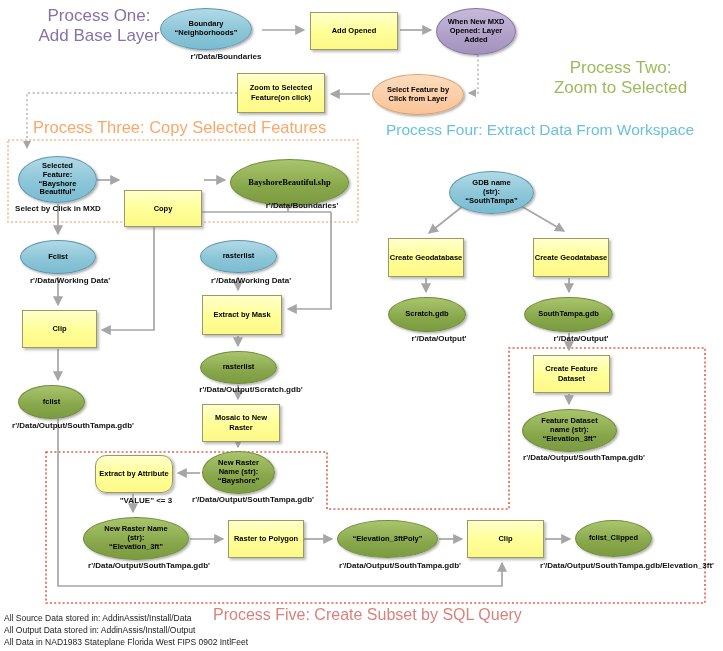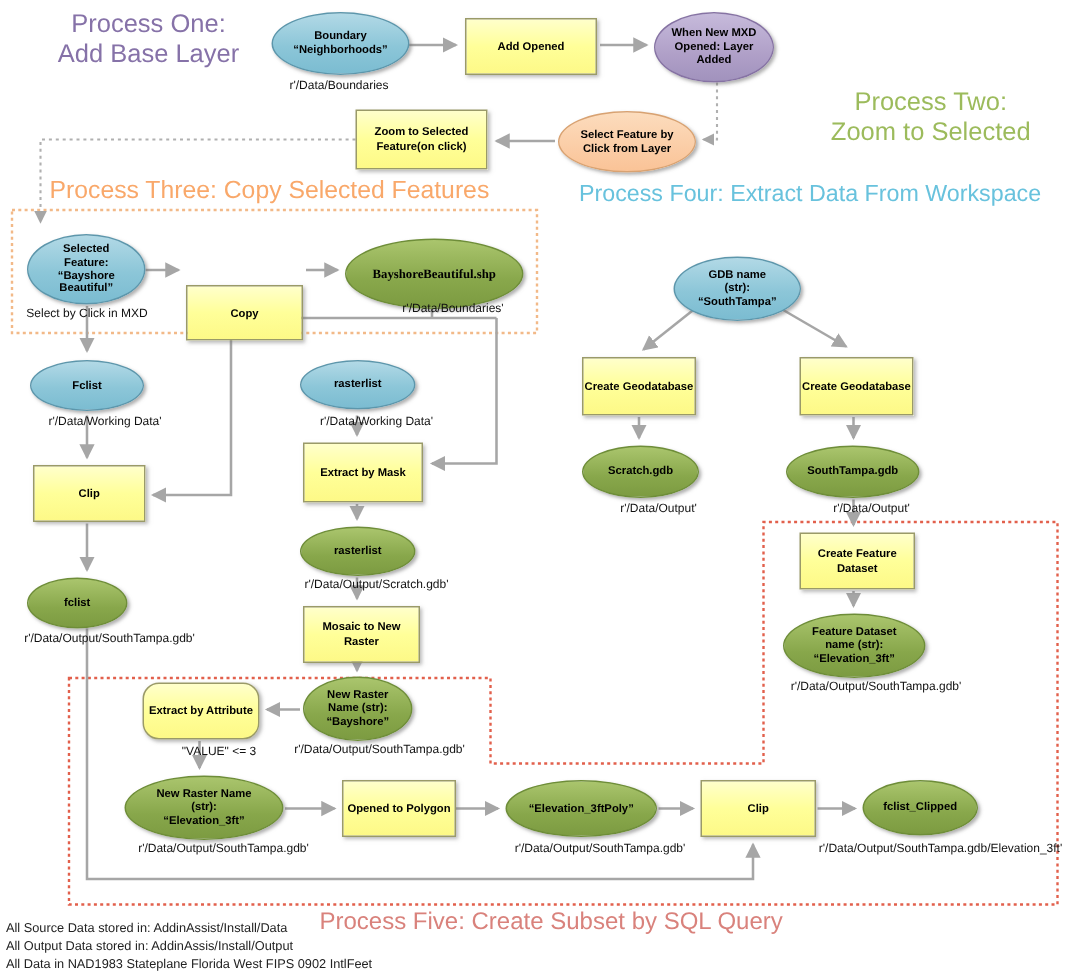--- a/index.html
+++ b/index.html
@@ -17,21 +17,21 @@
         border:1.5px solid #8673a3;}
   .peach{background:linear-gradient(180deg,#fcdcbd 0%,#fac397 100%);
         border:1.5px solid #d8a272;}
   .green{background:linear-gradient(180deg,#aac56d 0%,#88a74b 60%,#7c9b41 100%);
         border:1.5px solid #6e8d39;}
   .box{background:linear-gradient(180deg,#ffffcb 0%,#ffff99 50%,#fdf987 100%);
        border:1px solid #9a9a68;font-size:7.5px;line-height:1.3;
        box-shadow:1.5px 1.5px 2.5px rgba(120,120,120,.5);}
   .lg{font-size:8.5px;}
   .cap{position:absolute;transform:translateX(-50%);font-size:8px;color:#111;
-       white-space:nowrap;z-index:3;font-weight:normal;padding-left:24px;}
+       white-space:nowrap;z-index:3;font-weight:bold;padding-left:24px;}
   .hdr{position:absolute;z-index:2;white-space:pre-line;line-height:1.18;}
   .ctr{text-align:center;}
   .nw{white-space:nowrap;}
   .fn{position:absolute;font-size:8.5px;color:#222;white-space:nowrap;z-index:2;}
 </style>
 </head>
 <body>
 
 <div class="stage">
 
@@ -84,21 +84,21 @@
   </svg>
 
   <div class="hdr ctr" style="left:18px;top:6px;width:162px;font-size:17px;color:#8672A8;">Process One:
 Add Base Layer</div>
   <div class="hdr ctr" style="left:543px;top:58px;width:155px;font-size:17px;color:#9CBB5C;">Process Two:
 Zoom to Selected</div>
   <div class="hdr nw" style="left:33px;top:118px;font-size:16.5px;color:#F9A86A;">Process Three: Copy Selected Features</div>
   <div class="hdr nw" style="left:386px;top:121px;font-size:15.5px;color:#68C2DD;">Process Four: Extract Data From Workspace</div>
   <div class="hdr nw" style="left:213px;top:606px;font-size:16px;color:#D9827C;">Process Five: Create Subset by SQL Query</div>
 
-  <div class="node ell blue" style="left:181px;top:8px;width:92px;height:42px;">Boundary
+  <div class="node ell blue" style="left:160px;top:8px;width:92px;height:42px;">Boundary
 “Neighborhoods”</div>
   <div class="cap" style="left:214px;top:52px;">r'/Data/Boundaries</div>
   <div class="node box" style="left:310px;top:12px;width:88px;height:38px;">Add Opened</div>
   <div class="node ell purple" style="left:436px;top:8px;width:80px;height:47px;">When New  MXD
 Opened: Layer
 Added</div>
   <div class="node box" style="left:237px;top:73px;width:88px;height:40px;">Zoom to Selected
 Feature(on click)</div>
   <div class="node ell peach" style="left:372px;top:74px;width:92px;height:41px;">Select Feature by
 Click from Layer</div>
@@ -144,21 +144,21 @@
   <div class="node ell green" style="left:202px;top:451px;width:73px;height:43px;">New Raster
 Name (str):
 “Bayshore”</div>
   <div class="cap" style="left:241px;top:495px;">r'/Data/Output/SouthTampa.gdb'</div>
   <div class="node box" style="left:95px;top:455px;width:78px;height:38px;border-radius:11px;">Extract by Attribute</div>
   <div class="cap" style="left:134px;top:496px;">"VALUE" &lt;= 3</div>
   <div class="node ell green" style="left:83px;top:517px;width:106px;height:43px;">New Raster Name
 (str):
 “Elevation_3ft”</div>
   <div class="cap" style="left:137px;top:561px;">r'/Data/Output/SouthTampa.gdb'</div>
-  <div class="node box" style="left:228px;top:520px;width:76px;height:38px;">Opened to Polygon</div>
+  <div class="node box" style="left:228px;top:520px;width:76px;height:38px;">Raster to Polygon</div>
   <div class="node ell green" style="left:337px;top:520px;width:101px;height:38px;">“Elevation_3ftPoly”</div>
   <div class="cap" style="left:388px;top:561px;">r'/Data/Output/SouthTampa.gdb'</div>
   <div class="node box" style="left:467px;top:520px;width:77px;height:38px;">Clip</div>
   <div class="node ell green" style="left:575px;top:520px;width:77px;height:37px;">fclist_Clipped</div>
   <div class="cap" style="left:615px;top:561px;">r'/Data/Output/SouthTampa.gdb/Elevation_3ft'</div>
 
   <div class="fn" style="left:4px;top:613px;">All Source Data stored in: AddinAssist/Install/Data</div>
   <div class="fn" style="left:4px;top:625px;">All Output Data stored in: AddinAssis/Install/Output</div>
   <div class="fn" style="left:4px;top:637px;">All Data in NAD1983 Stateplane  Florida West FIPS 0902 IntlFeet</div>
 

